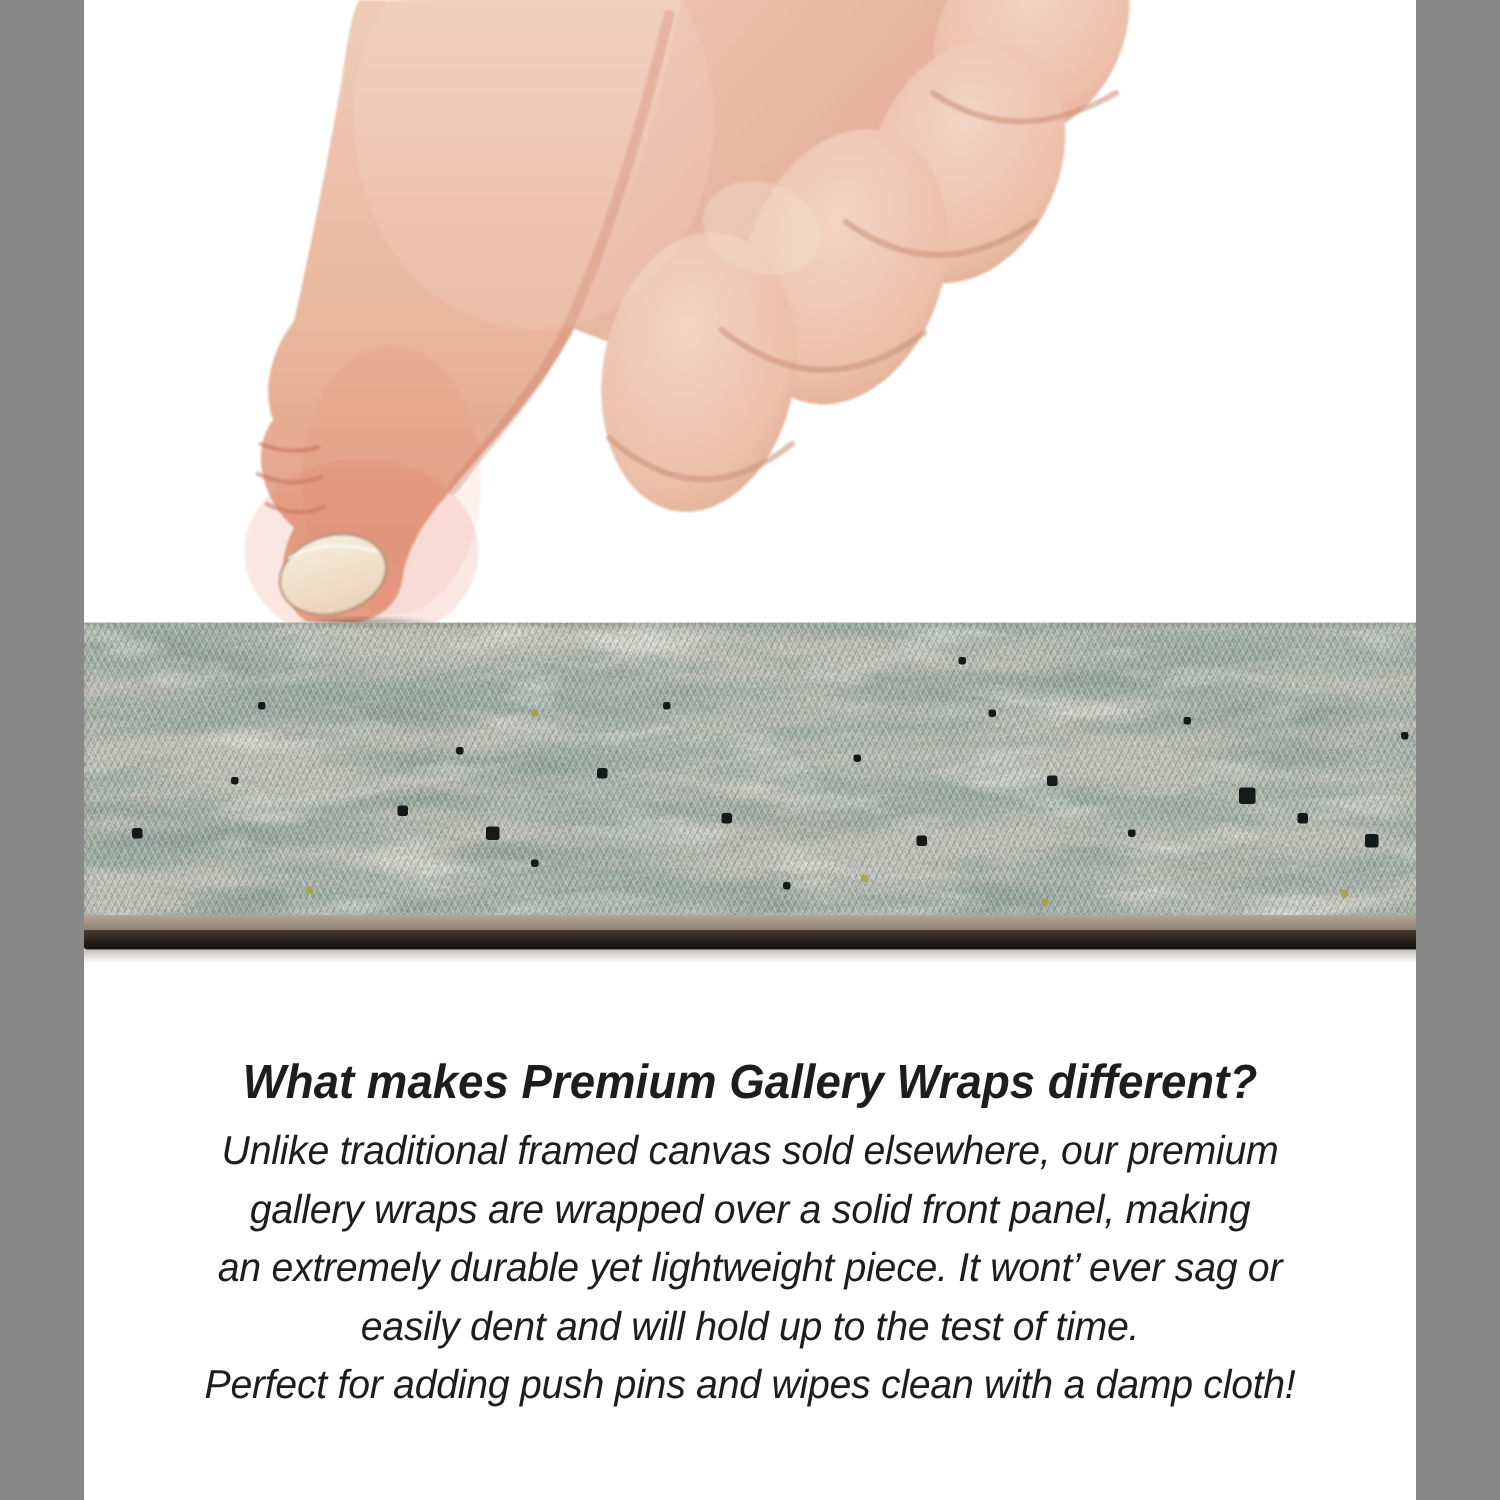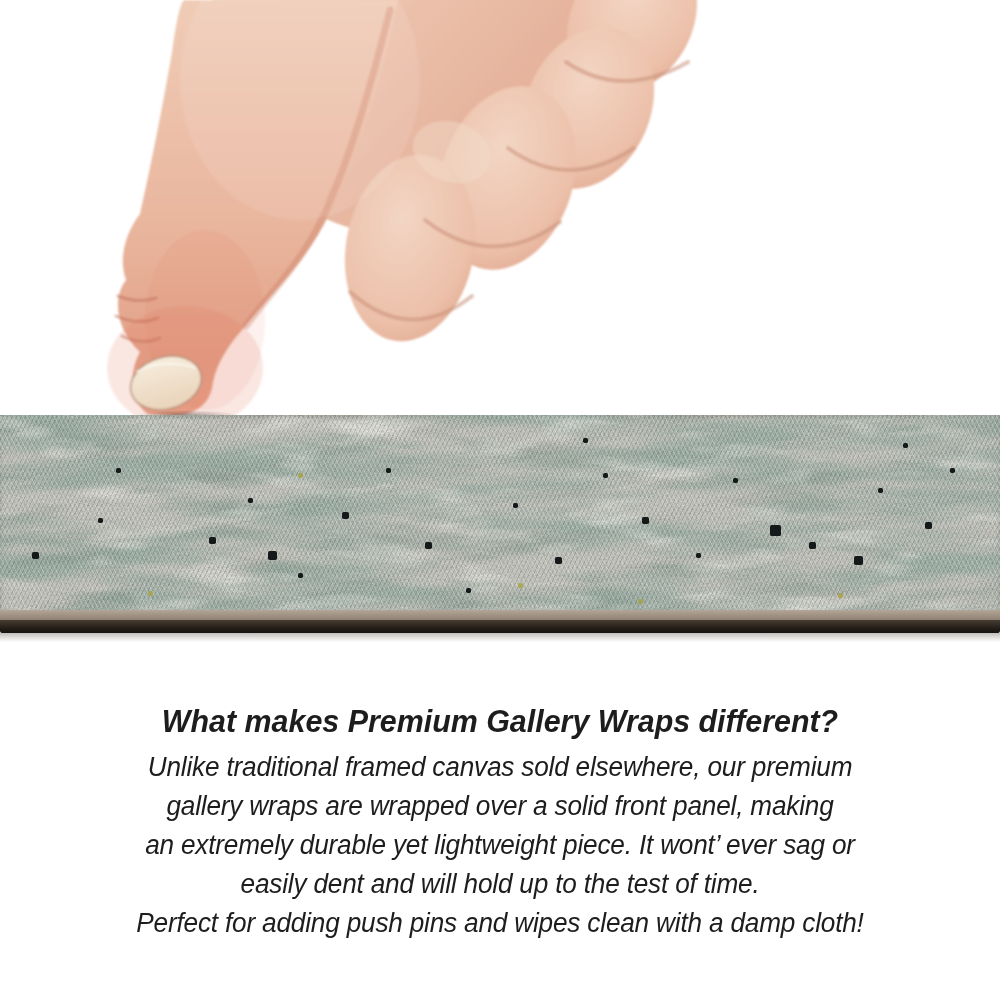--- a/index.html
+++ b/index.html
@@ -7,21 +7,21 @@
     --base:#c6c6bf;
     --fold-a:#b3a697; --fold-b:#8a7d6f;
     --edge-a:#463c31; --edge-b:#201b15;
     --speck:#15191a;
     --fleck:#a8a23f;
     --ink:#1d1d1d;
     --skin-mid:#ecc3ad;
   }
   html,body{margin:0;padding:0;background:#888;}
   .stage{
-    position:relative;width:1000px;height:1000px;margin:0 auto;
+    position:relative;width:888px;height:1000px;margin:0 auto;
     background:var(--bg);overflow:hidden;
     font-family:"Liberation Sans","DejaVu Sans",sans-serif;
   }
   
   .hand-wrap{position:absolute;left:0;top:0;width:1000px;height:420px;}
   
   .contact-shadow{
     position:absolute;left:118px;top:408px;width:140px;height:14px;
     background:radial-gradient(closest-side,rgba(35,32,28,.38),rgba(35,32,28,0) 70%);
     border-radius:50%;

